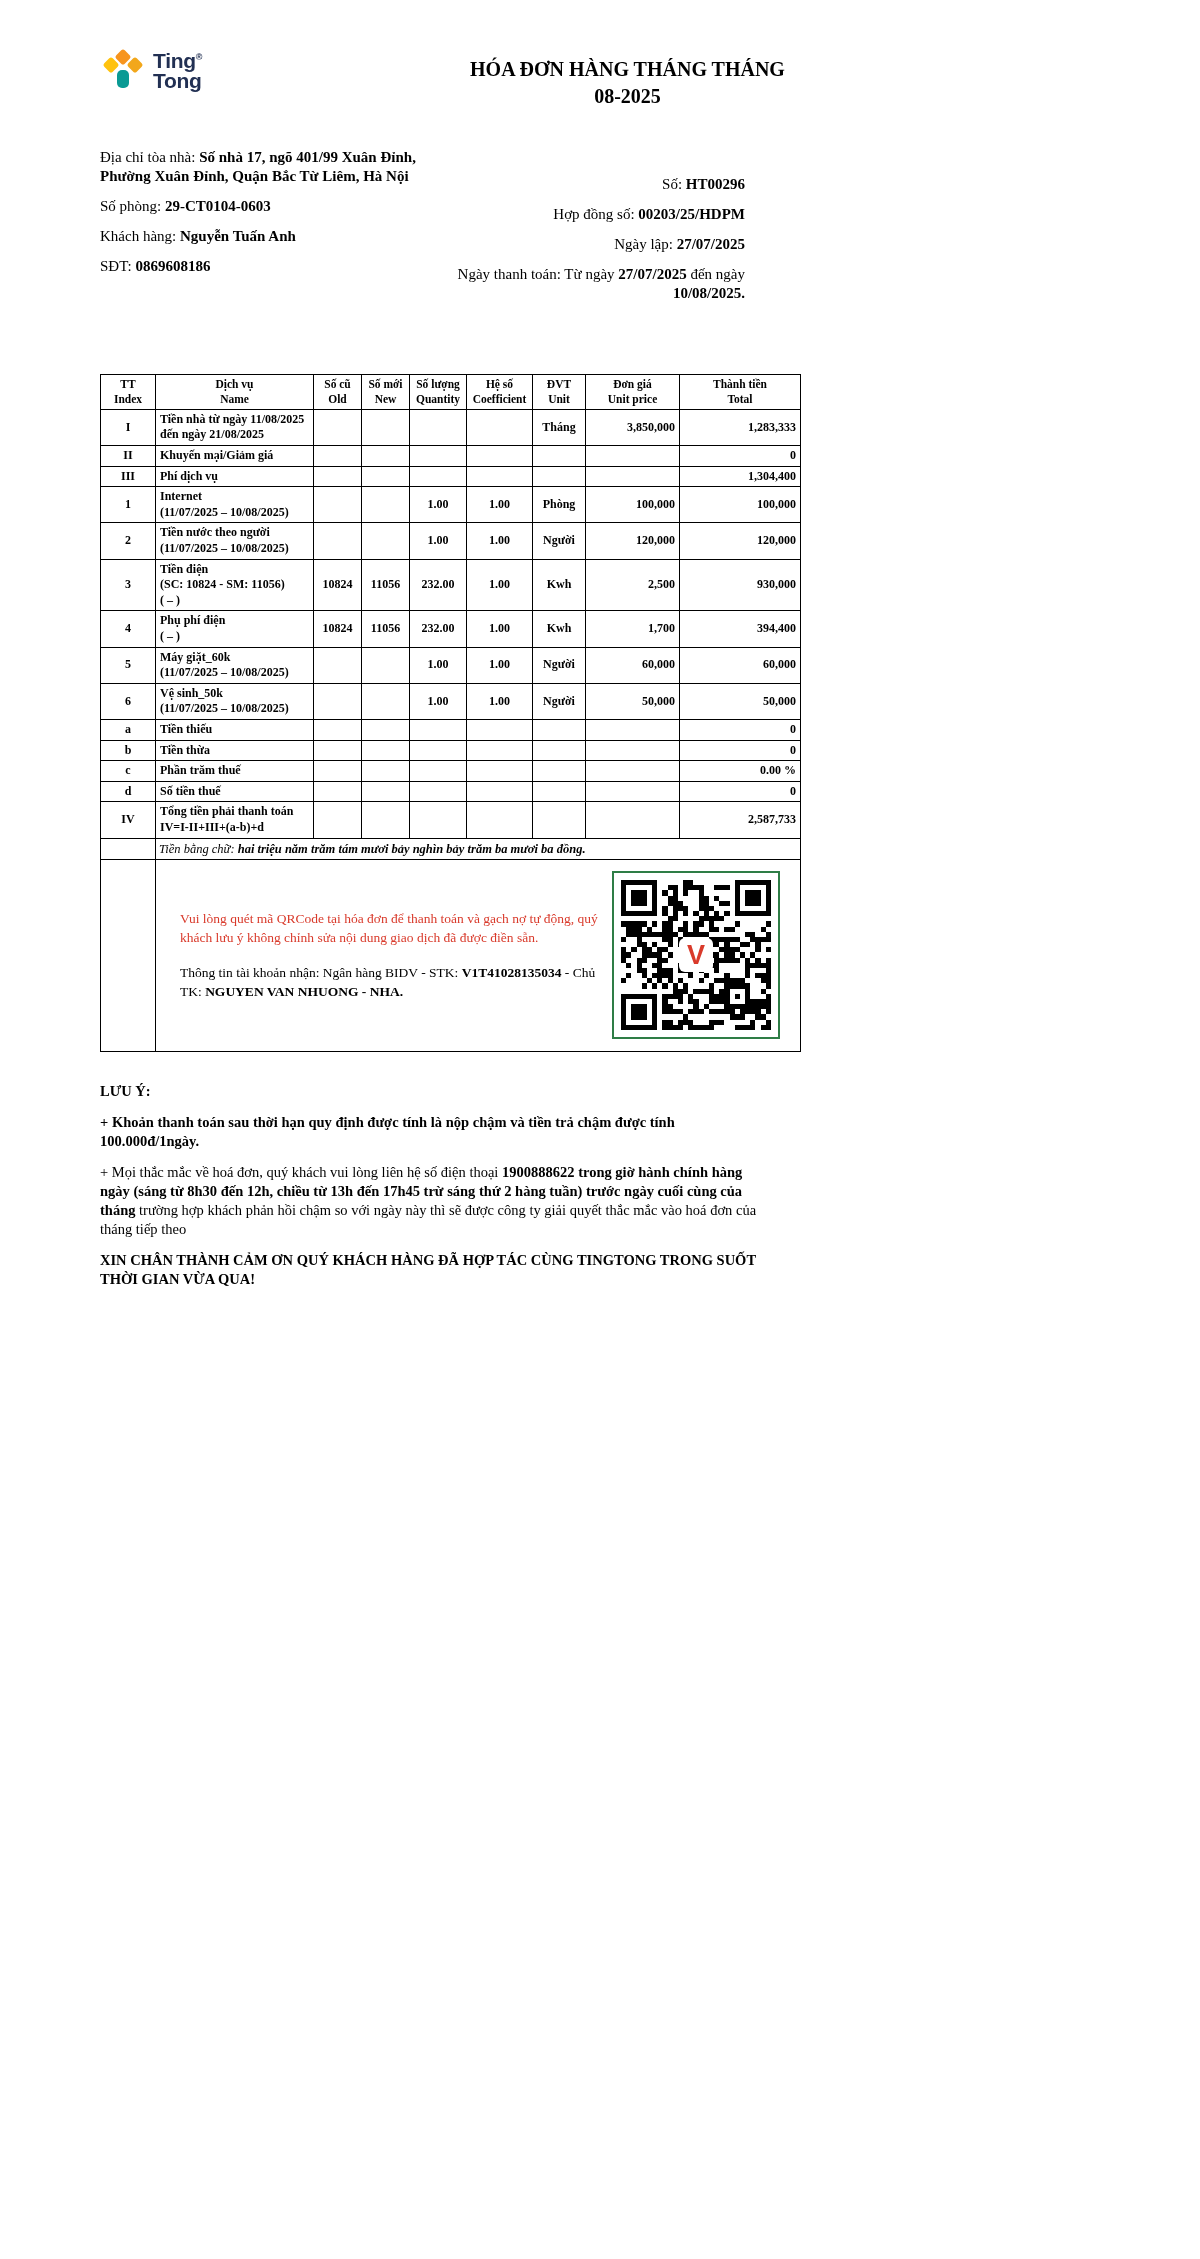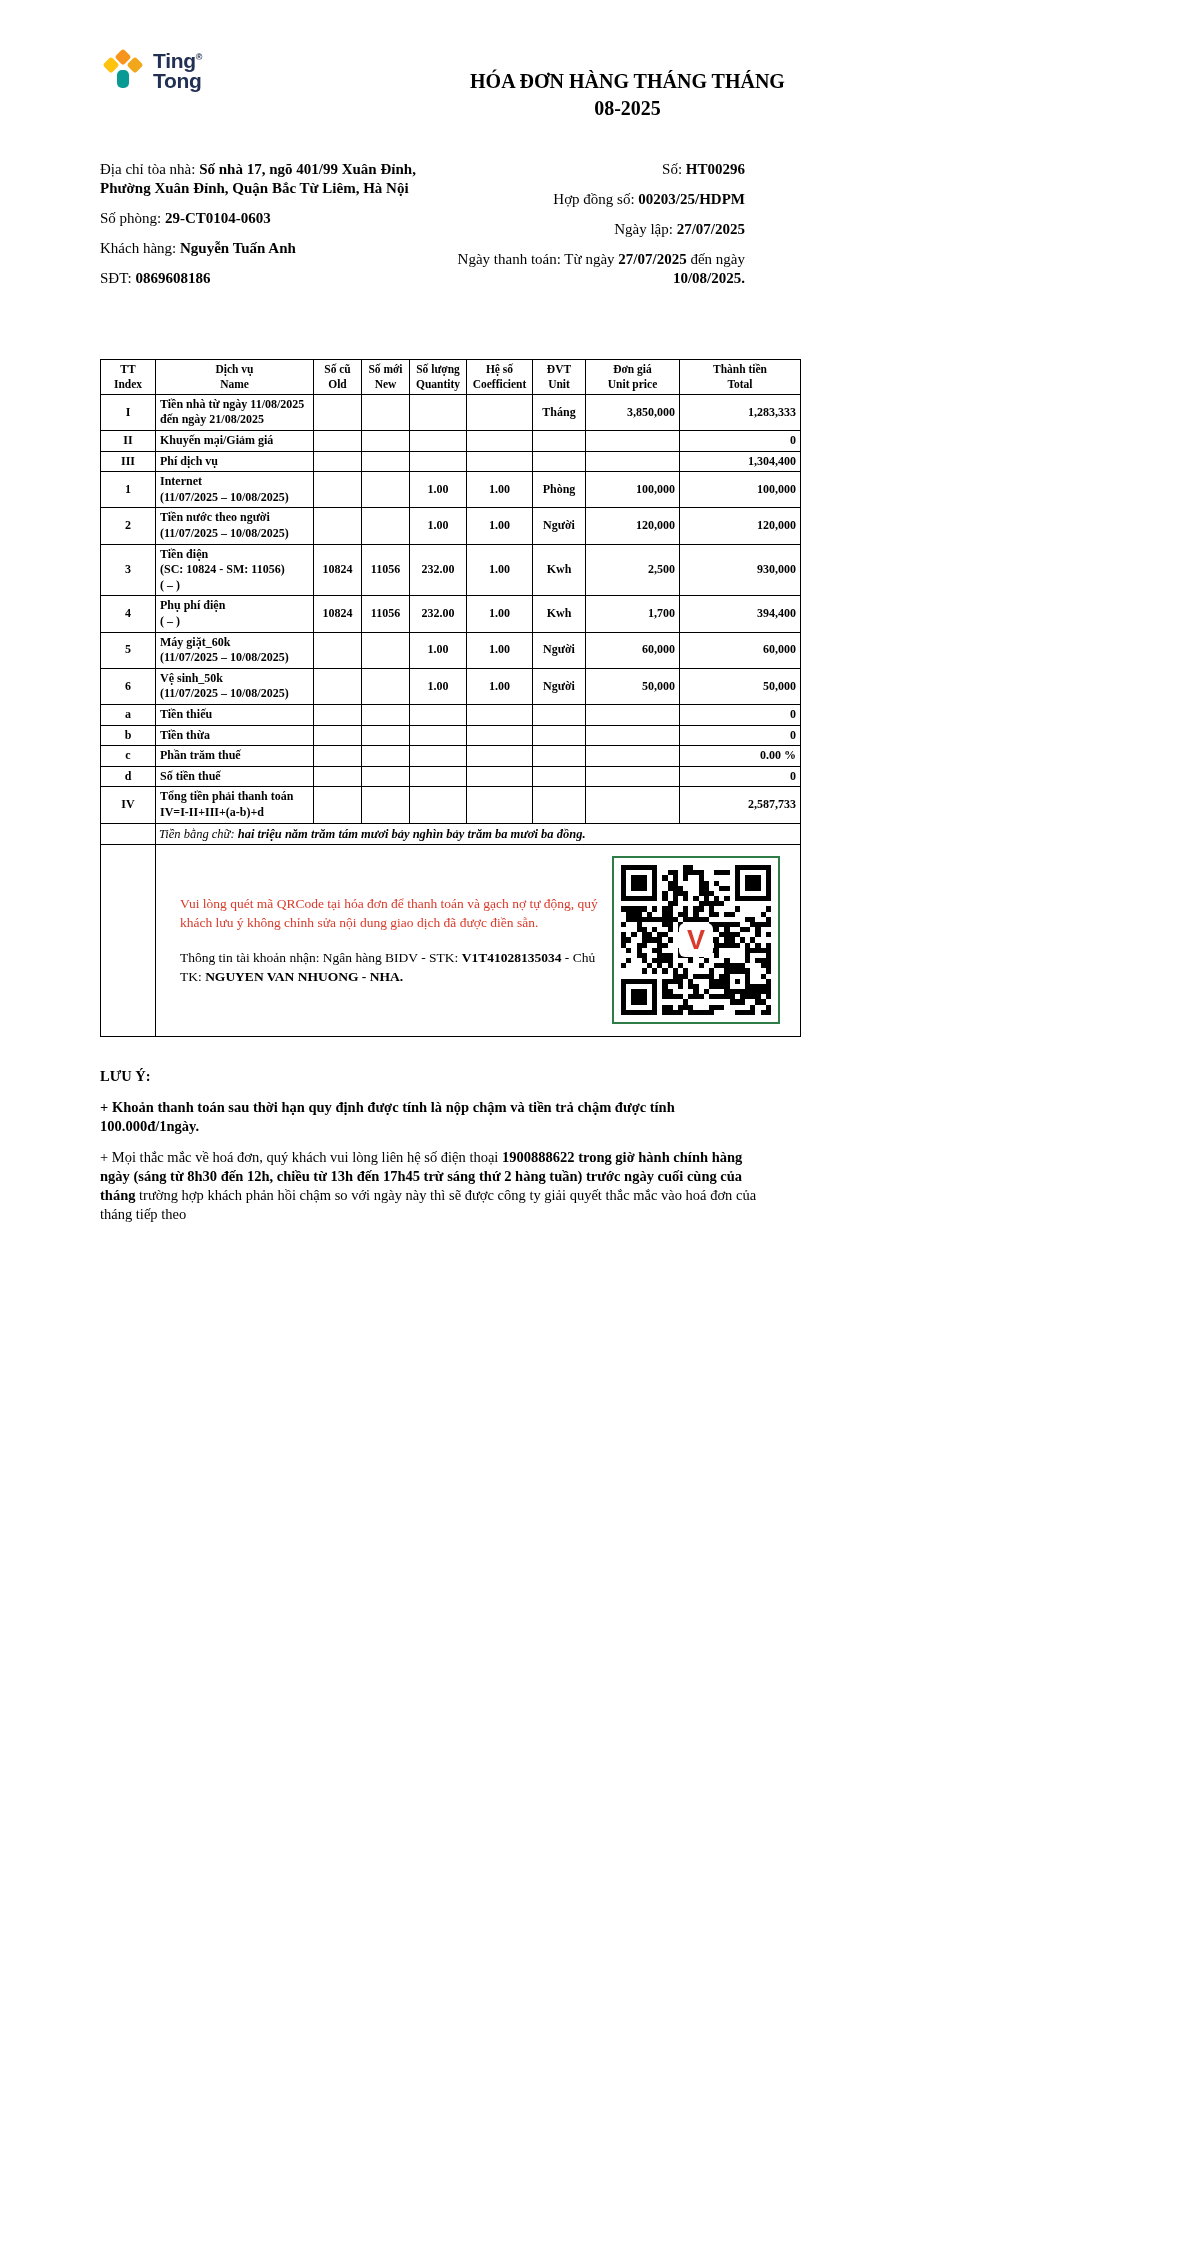--- a/index.html
+++ b/index.html
@@ -15,29 +15,29 @@
   
   .header-row { display: flex; justify-content: space-between; align-items: flex-start; }
   .logo { display: flex; align-items: center; gap: 7px; }
   .logo-text {
     font-family: "Liberation Sans", sans-serif; font-weight: bold;
     font-size: 21px; line-height: 0.95; color: var(--brand_navy, #223053);
     letter-spacing: -0.3px;
   }
   .logo-text .reg { font-size: 9px; vertical-align: super; font-weight: bold; }
   .invoice-title {
-    width: 345px; margin: 20px 0 0; font-size: 20px; font-weight: bold;
+    width: 345px; margin: 8px 0 0; font-size: 20px; font-weight: bold;
     text-align: center; line-height: 1.35;
   }
 
   
   .meta { display: flex; justify-content: space-between; margin-top: 38px; padding-right: 55px; }
   .meta p { margin: 0 0 11px; font-size: 15px; line-height: 19px; }
   .meta-left { width: 352px; }
-  .meta-right { width: 300px; text-align: right; }
+  .meta-right { width: 300px; text-align: right; margin-top: 27px; }
   .b { font-weight: bold; }
 
   
   table.invoice {
     width: 700px; margin-top: 60px; border-collapse: collapse; table-layout: fixed;
     font-size: 12px; font-weight: bold;
   }
   .invoice th, .invoice td { border: 1px solid #000; padding: 2px 3px; vertical-align: middle; }
   .invoice th { font-size: 11.5px; line-height: 1.3; text-align: center; white-space: nowrap; }
   .invoice td { line-height: 1.3; }
@@ -829,15 +829,16 @@
           </div>
         </td>
       </tr>
     </tbody>
   </table>
 
   <div class="notes">
     <p class="b">LƯU Ý:</p>
     <p class="b">+ Khoản thanh toán sau thời hạn quy định được tính là nộp chậm và tiền trả chậm được tính 100.000đ/1ngày.</p>
     <p><span>+ Mọi thắc mắc về hoá đơn, quý khách vui lòng liên hệ số điện thoại </span><span class="b">1900888622 trong giờ hành chính hàng ngày (sáng từ 8h30 đến 12h, chiều từ 13h đến 17h45 trừ sáng thứ 2 hàng tuần) </span><span class="b">trước ngày cuối cùng của tháng</span><span> trường hợp khách phản hồi chậm so với ngày này thì sẽ được công ty giải quyết thắc mắc vào hoá đơn của tháng tiếp theo</span></p>
+    <p class="b">XIN CHÂN THÀNH CẢM ƠN QUÝ KHÁCH HÀNG ĐÃ HỢP TÁC CÙNG TINGTONG TRONG SUỐT THỜI GIAN VỪA QUA!</p>
   </div>
 
 </div>
 
 </body></html>

